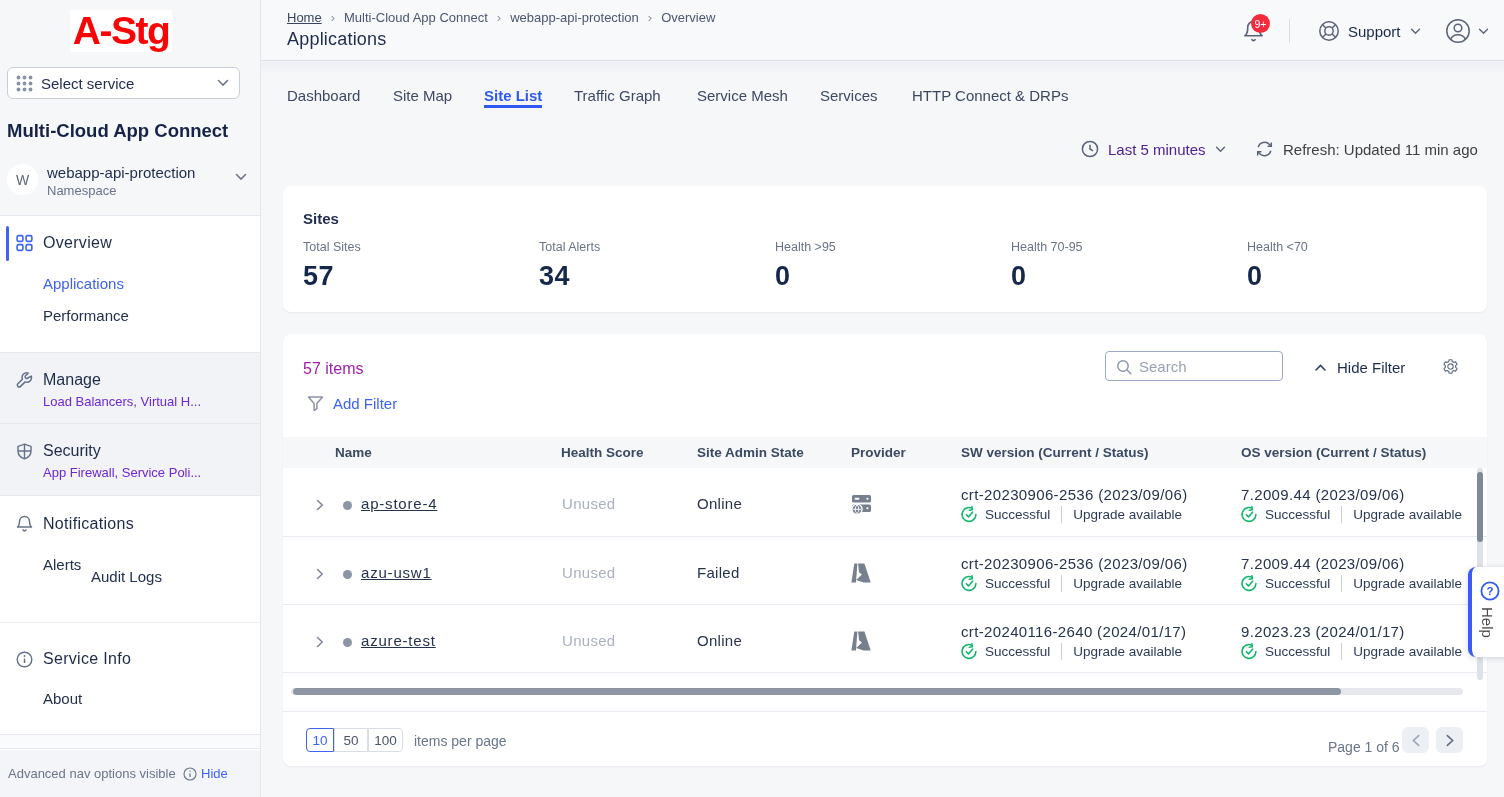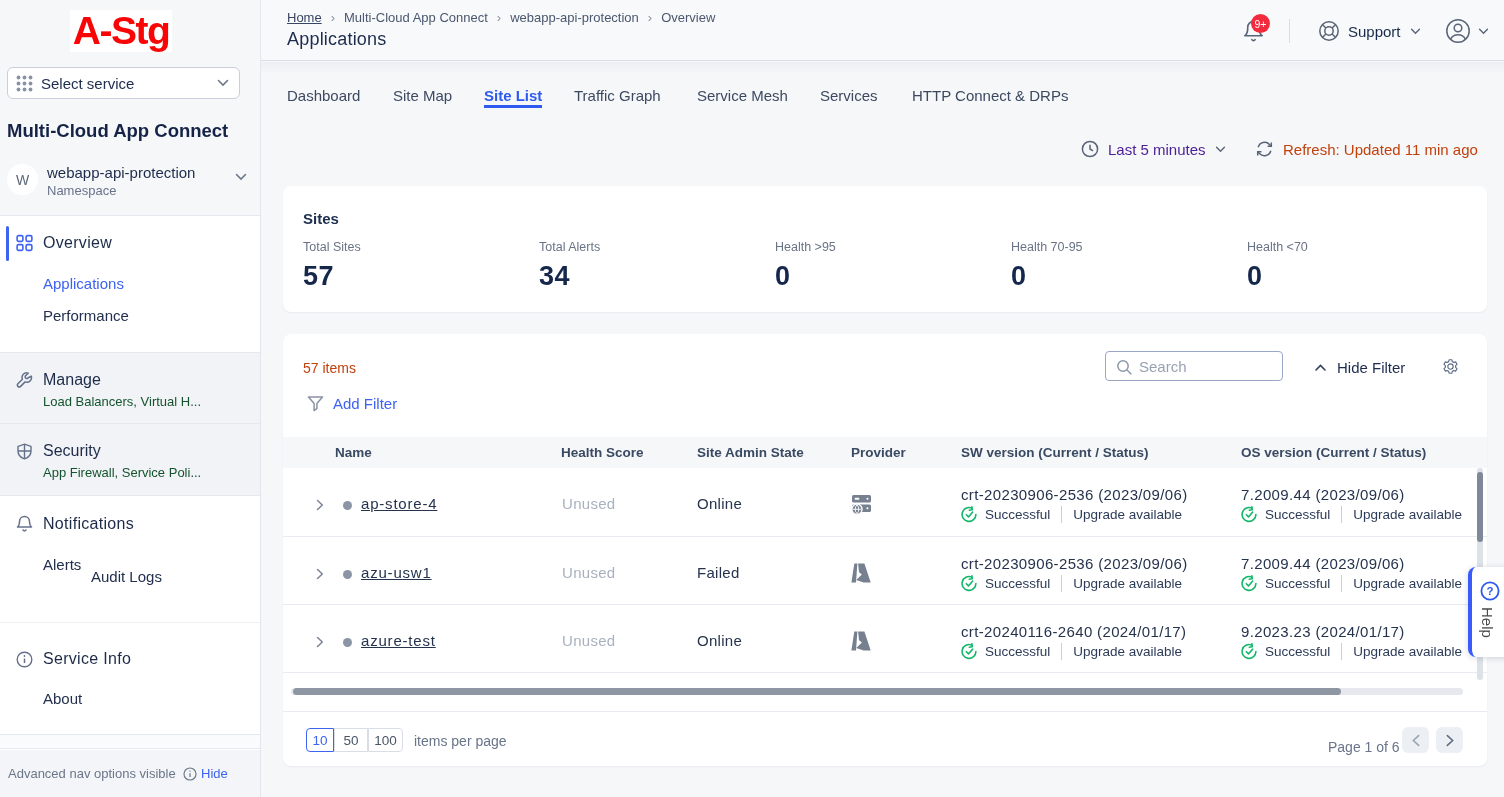--- a/index.html
+++ b/index.html
@@ -23,21 +23,21 @@
 #ns-row .chev { position:absolute; right:6px; top:9px; }
 .nav-head { position:relative; height:34px; display:flex; align-items:center; }
 .nav-head .bar { position:absolute; left:6px; top:0px; width:3px; height:35px; background:#3f63f1; border-radius:2px; }
 .nav-head .ic { position:absolute; left:16px; width:17px; height:17px; display:flex; align-items:center; }
 .nav-head .tx { position:absolute; left:43px; font-size:16px; letter-spacing:0.3px; color:#1d2b49; }
 .nav-sub { position:absolute; left:43px; font-size:15px; color:#22304e; }
 a.blue { color:#3e63f1; text-decoration:none; }
 .gray-block { position:absolute; left:0; width:260px; background:#f1f3f6; border-top:1px solid #e5e8ee; border-bottom:1px solid #e5e8ee; }
 .gray-block .ic { position:absolute; left:16px; width:17px; height:17px; }
 .gray-block .tx { position:absolute; left:43px; font-size:16px; color:#1d2b49; }
-.gray-block .sub { position:absolute; left:43px; font-size:13px; color:#14532d; }
+.gray-block .sub { position:absolute; left:43px; font-size:13px; color:#6d28d9; }
 #sb-foot1 { position:absolute; left:0; top:734px; width:260px; height:15px; background:#fafbfc; border-top:1px solid #e5e8ee; border-bottom:1px solid #e5e8ee; }
 #sb-foot2 { position:absolute; left:0; top:750px; width:260px; height:47px; background:#f3f5f8; }
 #sb-foot2 .t { position:absolute; left:8px; top:16px; font-size:13px; color:#6b7689; }
 #sb-foot2 .hide { position:absolute; left:201px; top:16px; font-size:13px; color:#3e63f1; }
 
 
 #main { position:absolute; left:261px; top:0; width:1243px; height:797px; background:#f6f7f9; }
 #topbar { position:absolute; left:0; top:0; width:1243px; height:61px; background:#f8f9fb; border-bottom:1px solid #d9dde5; }
 #crumbs { position:absolute; left:26px; top:10px; font-size:13px; color:#4a576e; }
 #crumbs a { color:#394663; text-decoration:underline; }
@@ -56,32 +56,32 @@
 #tabbar { position:absolute; left:0; top:62px; width:1243px; height:58px; background:linear-gradient(180deg,#edeff4,rgba(246,247,249,0) 12px); }
 .tab { position:absolute; top:25px; font-size:15px; color:#3c4961; padding-bottom:1px; }
 .tab.active { color:#2e5af0; font-weight:bold; border-bottom:3px solid #2e5af0; }
 
 
 #timerow { position:absolute; left:0; top:120px; width:1243px; height:66px; }
 #timesel { position:absolute; left:820px; top:20px; display:flex; align-items:center; }
 #timesel .tx { margin-left:9px; font-size:15px; color:#4c1d95; }
 #timesel .chev { margin-left:9px; }
 #refresh { position:absolute; left:995px; top:20px; display:flex; align-items:center; }
-#refresh .tx { margin-left:10px; font-size:15px; color:#c2410c; }
+#refresh .tx { margin-left:10px; font-size:15px; color:#404040; }
 
 
 #sitescard { position:absolute; left:22px; top:186px; width:1204px; height:126px; background:#fff; border-radius:8px; box-shadow:0 1px 2px rgba(25,39,70,0.06); }
 #sitescard h3 { position:absolute; left:20px; top:24px; font-size:15px; font-weight:bold; color:#20304f; }
 .stat { position:absolute; top:54px; }
 .stat .lb { font-size:12.5px; color:#697386; }
 .stat .vl { margin-top:9px; font-size:27px; line-height:27px; font-weight:bold; color:#15284b; letter-spacing:0.5px; }
 
 
 #tablecard { position:absolute; left:22px; top:334px; width:1204px; height:432px; background:#fff; border-radius:8px; box-shadow:0 1px 2px rgba(25,39,70,0.06); }
-#items { position:absolute; left:20px; top:26px; font-size:14px; color:#c2410c;text-align:center; }
+#items { position:absolute; left:20px; top:26px; font-size:16px; color:#a21caf;text-align:center; }
 #searchbox { position:absolute; left:822px; top:17px; width:178px; height:30px; border:1px solid #9aa7c7; border-radius:4px; background:#fff; }
 #searchbox .ph { position:absolute; left:33px; top:6px; font-size:15px; color:#98a1b3; }
 #hidefilter { position:absolute; left:1031px; top:25px; display:flex; align-items:center; }
 #hidefilter .tx { margin-left:10px; font-size:15px; color:#1d2b4f; }
 #gear { position:absolute; left:1159px; top:24px; }
 #addfilter { position:absolute; left:24px; top:61px; display:flex; align-items:center; }
 #addfilter .tx { margin-left:9px; font-size:15px; color:#3e63f1; }
 
 #thead { position:absolute; left:0; top:103px; width:1204px; height:31px; background:#f6f7f9; }
 #thead .h { position:absolute; top:8px; font-size:13.5px; font-weight:bold; color:#3a4a63; }

